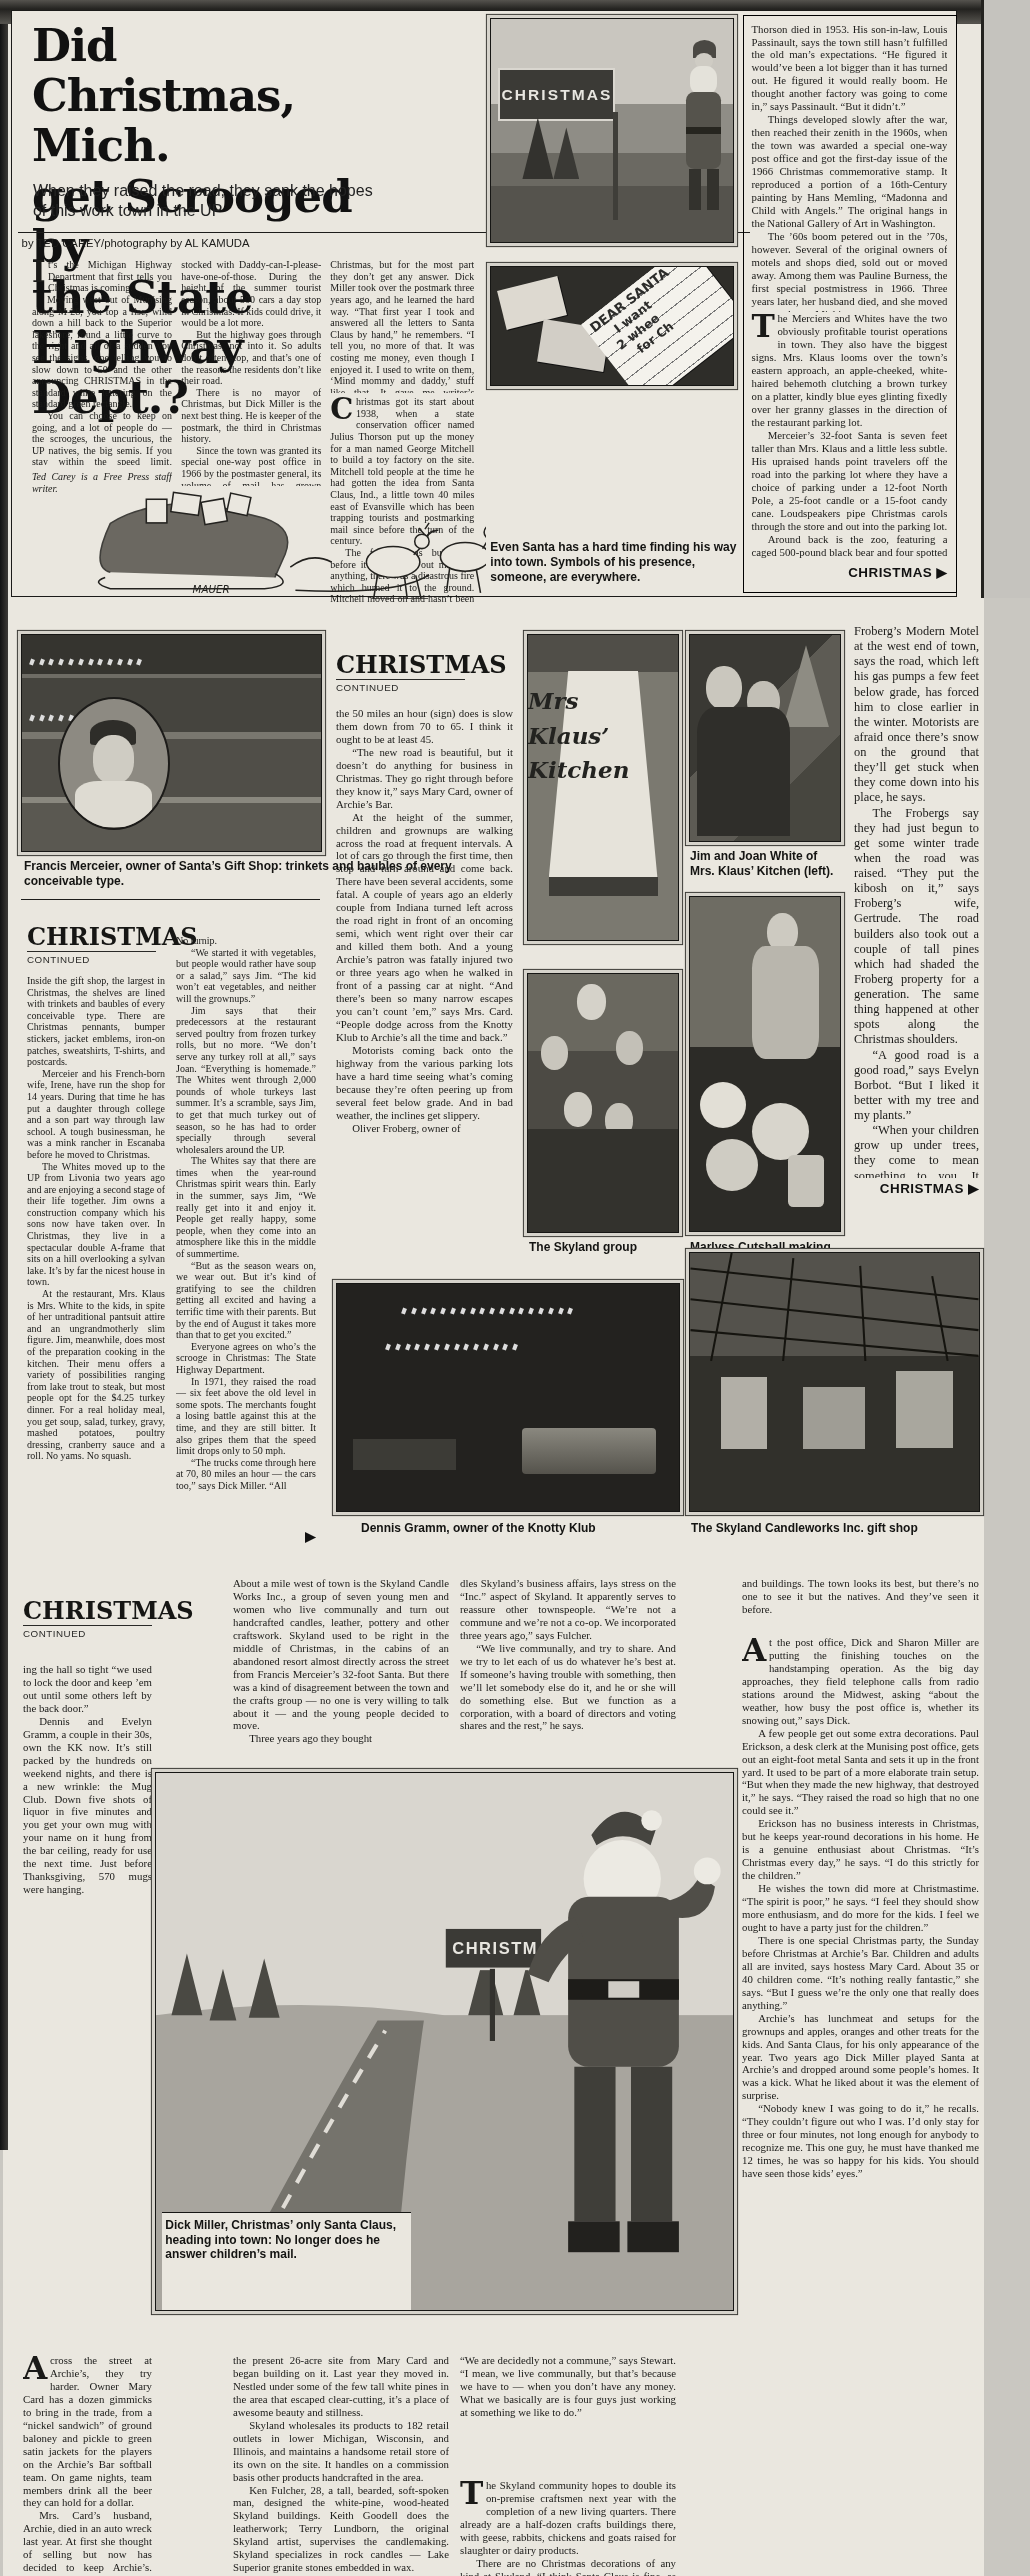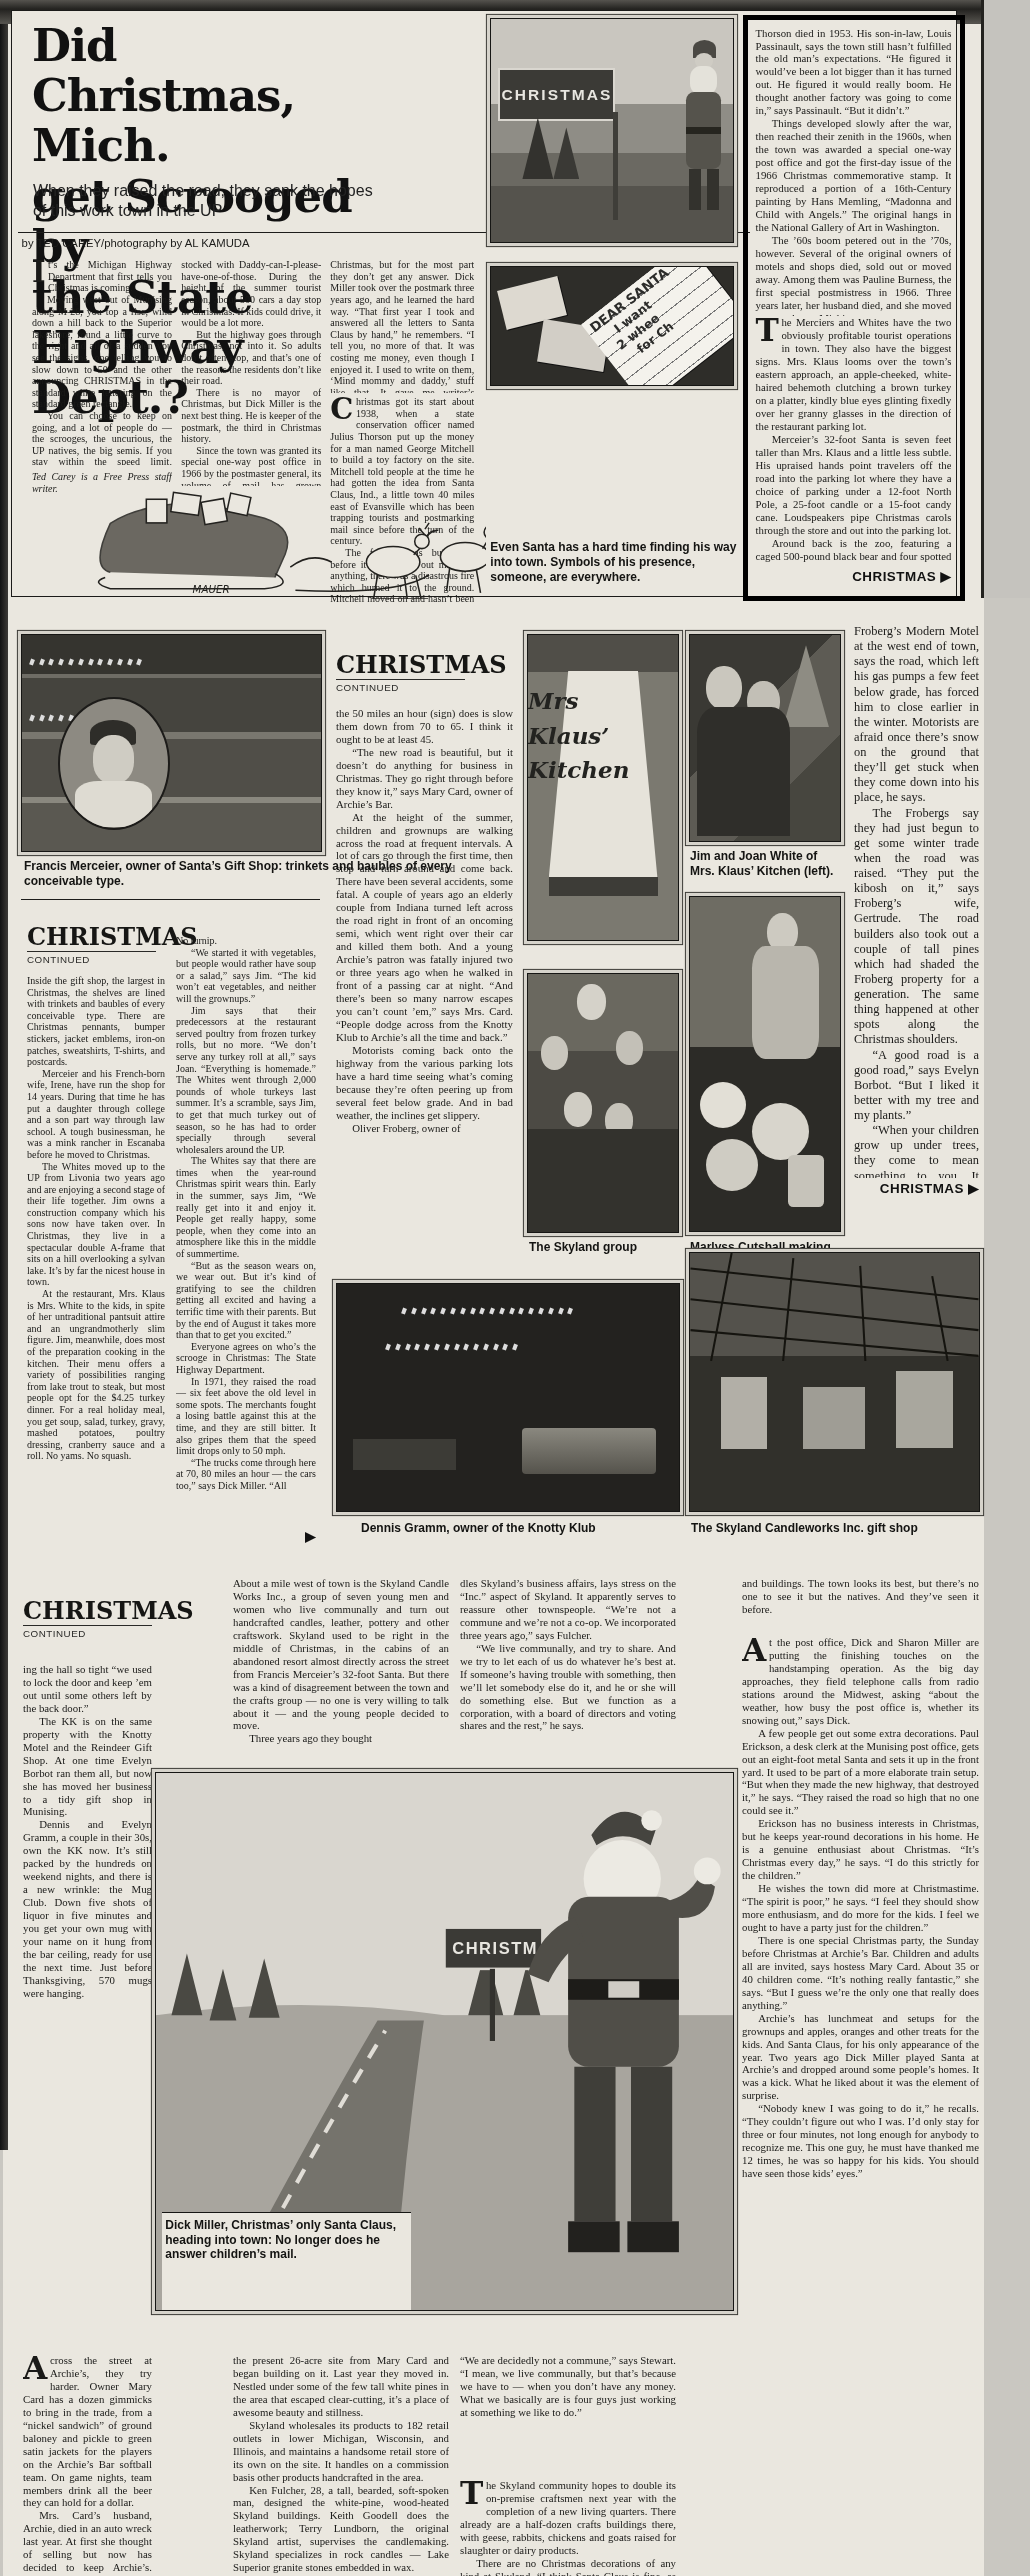--- a/index.html
+++ b/index.html
@@ -82,21 +82,21 @@
     <div class="abs col" style="left:318px;top:248px;width:144px;height:134px;">
         <p>Christmas, but for the most part they don’t get any answer. Dick Miller took over the postmark three years ago, and he learned the hard way. “That first year I took and answered all the letters to Santa Claus by hand,” he remembers. “I tell you, no more of that. It was costing me money, even though I enjoyed it. I used to write on them, ‘Mind mommy and daddy,’ stuff like that. It gave me writer’s cramp.”</p>
         <p>Evelyn Borbot had the postmark from 1967 until Miller took it on. She, too, tried to answer the children’s mail at first but couldn’t keep it up. “There’s no sense,” she says. “You don’t get paid and it would cost you $50 or $60 in stamps and stationery.”</p>
       </div>
     <div class="abs col dc" style="left:318px;top:385px;width:144px;height:206px;">
         <p>Christmas got its start about 1938, when a state conservation officer named Julius Thorson put up the money for a man named George Mitchell to build a toy factory on the site. Mitchell told people at the time he had gotten the idea from Santa Claus, Ind., a little town 40 miles east of Evansville which has been trapping tourists and postmarking mail since before the turn of the century.</p>
         <p>The factory was built, but before it had turned out much of anything, there was a disastrous fire which burned it to the ground. Mitchell moved on and hasn’t been back. The last anyone heard, he was in a nursing home in Florida.</p>
         <p>Thorson kept at it. He owned a lot of the land, and in 1940 he plotted it, calling it “Christmas,” and giving the streets names like “Santa’s Lane,” and “Tinsel Street.” Some residents still use the old street names, although nobody has</p>
       </div>
 
-    <div class="abs" style="left:731px;top:4.1px;width:212px;height:576px;border:5px solid #000000;">
+    <div class="abs" style="left:731px;top:4.1px;width:212px;height:576px;border:1px solid #000000;">
       <div class="abs col big" style="left:7.2px;top:6.2px;width:196px;height:289px;">
           <p>Thorson died in 1953. His son-in-law, Louis Passinault, says the town still hasn’t fulfilled the old man’s expectations. “He figured it would’ve been a lot bigger than it has turned out. He figured it would really boom. He thought another factory was going to come in,” says Passinault. “But it didn’t.”</p>
           <p>Things developed slowly after the war, then reached their zenith in the 1960s, when the town was awarded a special one-way post office and got the first-day issue of the 1966 Christmas commemorative stamp. It reproduced a portion of a 16th-Century painting by Hans Memling, “Madonna and Child with Angels.” The original hangs in the National Gallery of Art in Washington.</p>
           <p>The ’60s boom petered out in the ’70s, however. Several of the original owners of motels and shops died, sold out or moved away. Among them was Pauline Burness, the first special postmistress in 1966. Three years later, her husband died, and she moved away to lower Michigan.</p>
         </div>
       <div class="abs col big dc" style="left:7.2px;top:296px;width:196px;height:247px;">
           <p>The Merciers and Whites have the two obviously profitable tourist operations in town. They also have the biggest signs. Mrs. Klaus looms over the town’s eastern approach, an apple-cheeked, white-haired behemoth clutching a brown turkey on a platter, kindly blue eyes glinting fixedly over her granny glasses in the direction of the restaurant parking lot.</p>
           <p>Merceier’s 32-foot Santa is seven feet taller than Mrs. Klaus and a little less subtle. His upraised hands point travelers off the road into the parking lot where they have a choice of parking under a 12-foot North Pole, a 25-foot candle or a 15-foot candy cane. Loudspeakers pipe Christmas carols through the store and out into the parking lot.</p>
           <p>Around back is the zoo, featuring a caged 500-pound black bear and four spotted fallow deer, which Merceier says are cousin to the reindeer and prettier, too. The children call them Donner, Blitzen, Comet or Cupid. Or Rudolph. For a nickel, they can feed them.</p>
         </div>
@@ -298,21 +298,20 @@
     </div>
   </div>
   <div class="abs caption" style="left:691px;top:1521px;width:289px;">The Skyland Candleworks Inc. gift shop</div>
 
   <div class="abs" style="left:23px;top:1596px;">
     <div class="chead">CHRISTMAS</div>
     <div class="clabel">CONTINUED</div>
   </div>
   <div class="abs col big" style="left:23px;top:1663px;width:129px;height:685px;">
       <p>ing the hall so tight “we used to lock the door and keep ’em out until some others left by the back door.”</p>
-      <p>The KK is on the same property with the Knotty Motel and the Reindeer Gift Shop. At one time Evelyn Borbot ran them all, but now she has moved her business to a tidy gift shop in Munising.</p>
       <p>Dennis and Evelyn Gramm, a couple in their 30s, own the KK now. It’s still packed by the hundreds on weekend nights, and there is a new wrinkle: the Mug Club. Down five shots of liquor in five minutes and you get your own mug with your name on it hung from the bar ceiling, ready for use the next time. Just before Thanksgiving, 570 mugs were hanging.</p>
     </div>
   <div class="abs col big dc" style="left:23px;top:2354px;width:129px;height:361px;">
       <p>Across the street at Archie’s, they try harder. Owner Mary Card has a dozen gimmicks to bring in the trade, from a “nickel sandwich” of ground baloney and pickle to green satin jackets for the players on the Archie’s Bar softball team. On game nights, team members drink all the beer they can hold for a dollar.</p>
       <p>Mrs. Card’s husband, Archie, died in an auto wreck last year. At first she thought of selling but now has decided to keep Archie’s. “You got to work some place. And you might as well work for yourself as for somebody else.” An Arkansas native, she has become a Christmas enthusiast in her five years here. “I feel real proud when I tell someone I live in Christmas, Mich. I feel real good, when I hear my Archie’s Bar jacket that says, ‘Christmas, Mich.’ and people say, ‘Where’s that?’”</p>
     </div>
 
   <div class="abs col big" style="left:233px;top:1577px;width:216px;height:185px;">
       <p>About a mile west of town is the Skyland Candle Works Inc., a group of seven young men and women who live communally and turn out handcrafted candles, leather, pottery and other craftswork. Skyland used to be right in the middle of Christmas, in the cabins of an abandoned resort almost directly across the street from Francis Merceier’s 32-foot Santa. But there was a kind of disagreement between the town and the crafts group — no one is very willing to talk about it — and the young people decided to move.</p>
       <p>Three years ago they bought</p>

